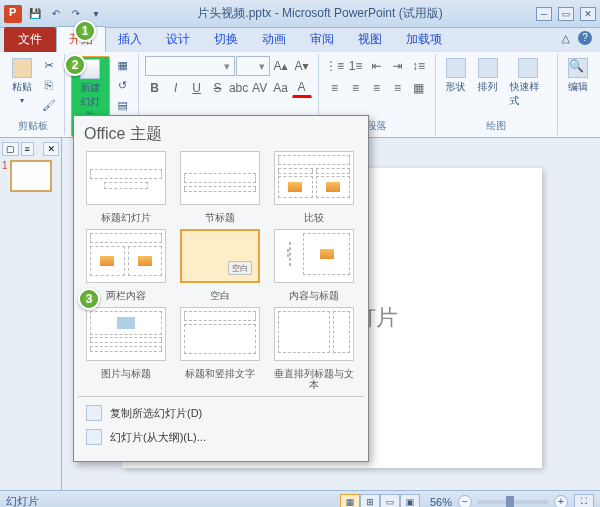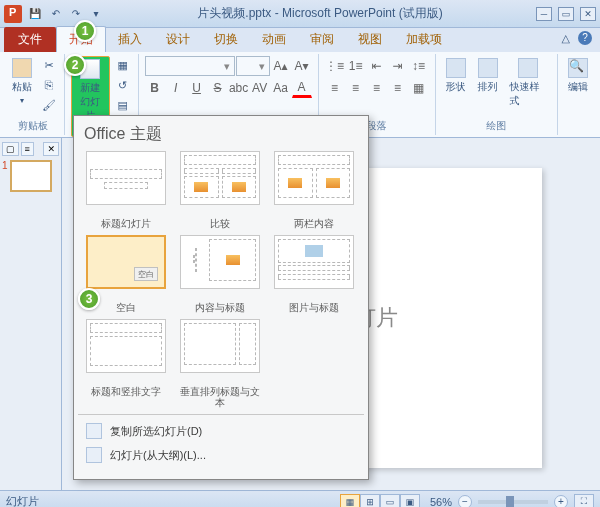--- a/index.html
+++ b/index.html
@@ -11,21 +11,21 @@
 .app-icon::after { content: "P"; color: #fff; font-size: 11px; font-weight: bold; position: absolute; left: 5px; top: 1px; }
 .qat { display: flex; gap: 4px; align-items: center; }
 .qat-btn { width: 16px; height: 16px; display: flex; align-items: center; justify-content: center; color: #3b5a82; font-size: 10px; }
 .title-text { flex: 1; text-align: center; font-size: 12px; color: #3b5a82; }
 .win-controls { display: flex; gap: 6px; }
 .win-btn { width: 16px; height: 14px; border: 1px solid #7a95b9; background: #e8eff8; display: flex; align-items: center; justify-content: center; font-size: 9px; color: #3b5a82; }
 
 
 .tabs { height: 24px; display: flex; align-items: flex-end; padding-left: 4px; position: relative; }
 .file-tab { background: #b03023; color: #fff; padding: 4px 14px; font-size: 12px; border-radius: 2px 2px 0 0; }
-.tab { padding: 4px 12px; font-size: 12px; color: #a16207; cursor: pointer; }
+.tab { padding: 4px 12px; font-size: 12px; color: #1d4ed8; cursor: pointer; }
 .tab.active { background: #f5f9fd; border: 1px solid #a0b8d8; border-bottom: none; border-radius: 2px 2px 0 0; color: #d24726; }
 .help-area { position: absolute; right: 8px; top: 3px; display: flex; gap: 8px; align-items: center; }
 .help-btn { width: 14px; height: 14px; border-radius: 50%; background: #4a7ab8; color: #fff; font-size: 10px; text-align: center; line-height: 14px; }
 
 
 .ribbon { height: 86px; background: #f5f9fd; border-bottom: 1px solid #a0b8d8; display: flex; padding: 2px; }
 .group { border-right: 1px solid #c5d5e8; padding: 2px 6px; display: flex; flex-direction: column; position: relative; }
 .group-label { font-size: 10px; color: #5a7aa0; text-align: center; margin-top: auto; padding-top: 2px; }
 .group-content { display: flex; gap: 4px; flex: 1; align-items: flex-start; }
 .big-btn { display: flex; flex-direction: column; align-items: center; padding: 2px 4px; font-size: 10px; color: #3b5a82; gap: 2px; }
@@ -53,21 +53,21 @@
 .thumb-num { font-size: 10px; color: #d24726; }
 .thumb-slide { width: 42px; height: 32px; background: #fff; border: 2px solid #d4a960; }
 .slide-area { flex: 1; background: #e8eef6; position: relative; overflow: hidden; }
 .slide-canvas { position: absolute; left: 60px; top: 30px; width: 420px; height: 300px; background: #fff; box-shadow: 2px 2px 6px rgba(0,0,0,0.2); display: flex; align-items: center; justify-content: center; }
 .placeholder-text { font-size: 22px; color: #8a8a8a; }
 
 
 .gallery { position: absolute; left: 73px; top: 115px; width: 296px; background: #f5f6f7; border: 1px solid #868686; box-shadow: 3px 3px 8px rgba(0,0,0,0.3); z-index: 50; padding: 4px; }
 .gallery-header { font-size: 16px; color: #5a5a5a; padding: 4px 6px; }
 .gallery-grid { display: flex; flex-wrap: wrap; gap: 6px; padding: 2px 4px; }
-.layout-item { width: 88px; display: flex; flex-direction: column; align-items: center; gap: 13px; cursor: pointer; }
+.layout-item { width: 88px; display: flex; flex-direction: column; align-items: center; gap: 7px; cursor: pointer; }
 .layout-preview { width: 80px; height: 54px; background: #fff; border: 1px solid #c8c8c8; padding: 3px; position: relative; }
 .layout-item.selected .layout-preview { background: #fdeec8; border: 2px solid #e8a33d; }
 .layout-label { font-size: 10px; color: #5a5a5a; text-align: center; line-height: 1.1; }
 .lp-title { height: 10px; border: 1px dashed #b8b8b8; margin-bottom: 3px; }
 .lp-content { height: 30px; border: 1px dashed #b8b8b8; display: flex; align-items: center; justify-content: center; }
 .lp-half { display: flex; gap: 3px; height: 30px; }
 .lp-half > div { flex: 1; border: 1px dashed #b8b8b8; display: flex; align-items: center; justify-content: center; }
 .lp-full { height: 42px; border: 1px dashed #b8b8b8; }
 .lp-icon { width: 20px; height: 14px; background: linear-gradient(#f8c060, #e89030); }
 .lp-vert { display: flex; gap: 3px; height: 42px; }
@@ -267,20 +267,27 @@
   <div class="gallery-grid">
     <div class="layout-item">
       <div class="layout-preview">
           <div class="lp-title" style="margin-top:14px;"></div>
           <div class="lp-title" style="height:7px;width:60%;margin:0 auto;"></div>
         </div>
       <div class="layout-label">标题幻灯片</div>
     </div>
     <div class="layout-item">
       <div class="layout-preview">
+          <div class="lp-title" style="margin-top:18px;"></div>
+          <div class="lp-title" style="height:6px;"></div>
+        </div>
+      <div class="layout-label">节标题</div>
+    </div>
+    <div class="layout-item">
+      <div class="layout-preview">
           <div class="lp-title"></div>
           <div class="lp-half" style="height:6px;">
             <div></div>
             <div></div>
           </div>
           <div class="lp-half" style="height:22px;margin-top:2px;">
             <div>
               <div class="lp-icon" style="width:14px;height:10px;"></div>
             </div>
             <div>

